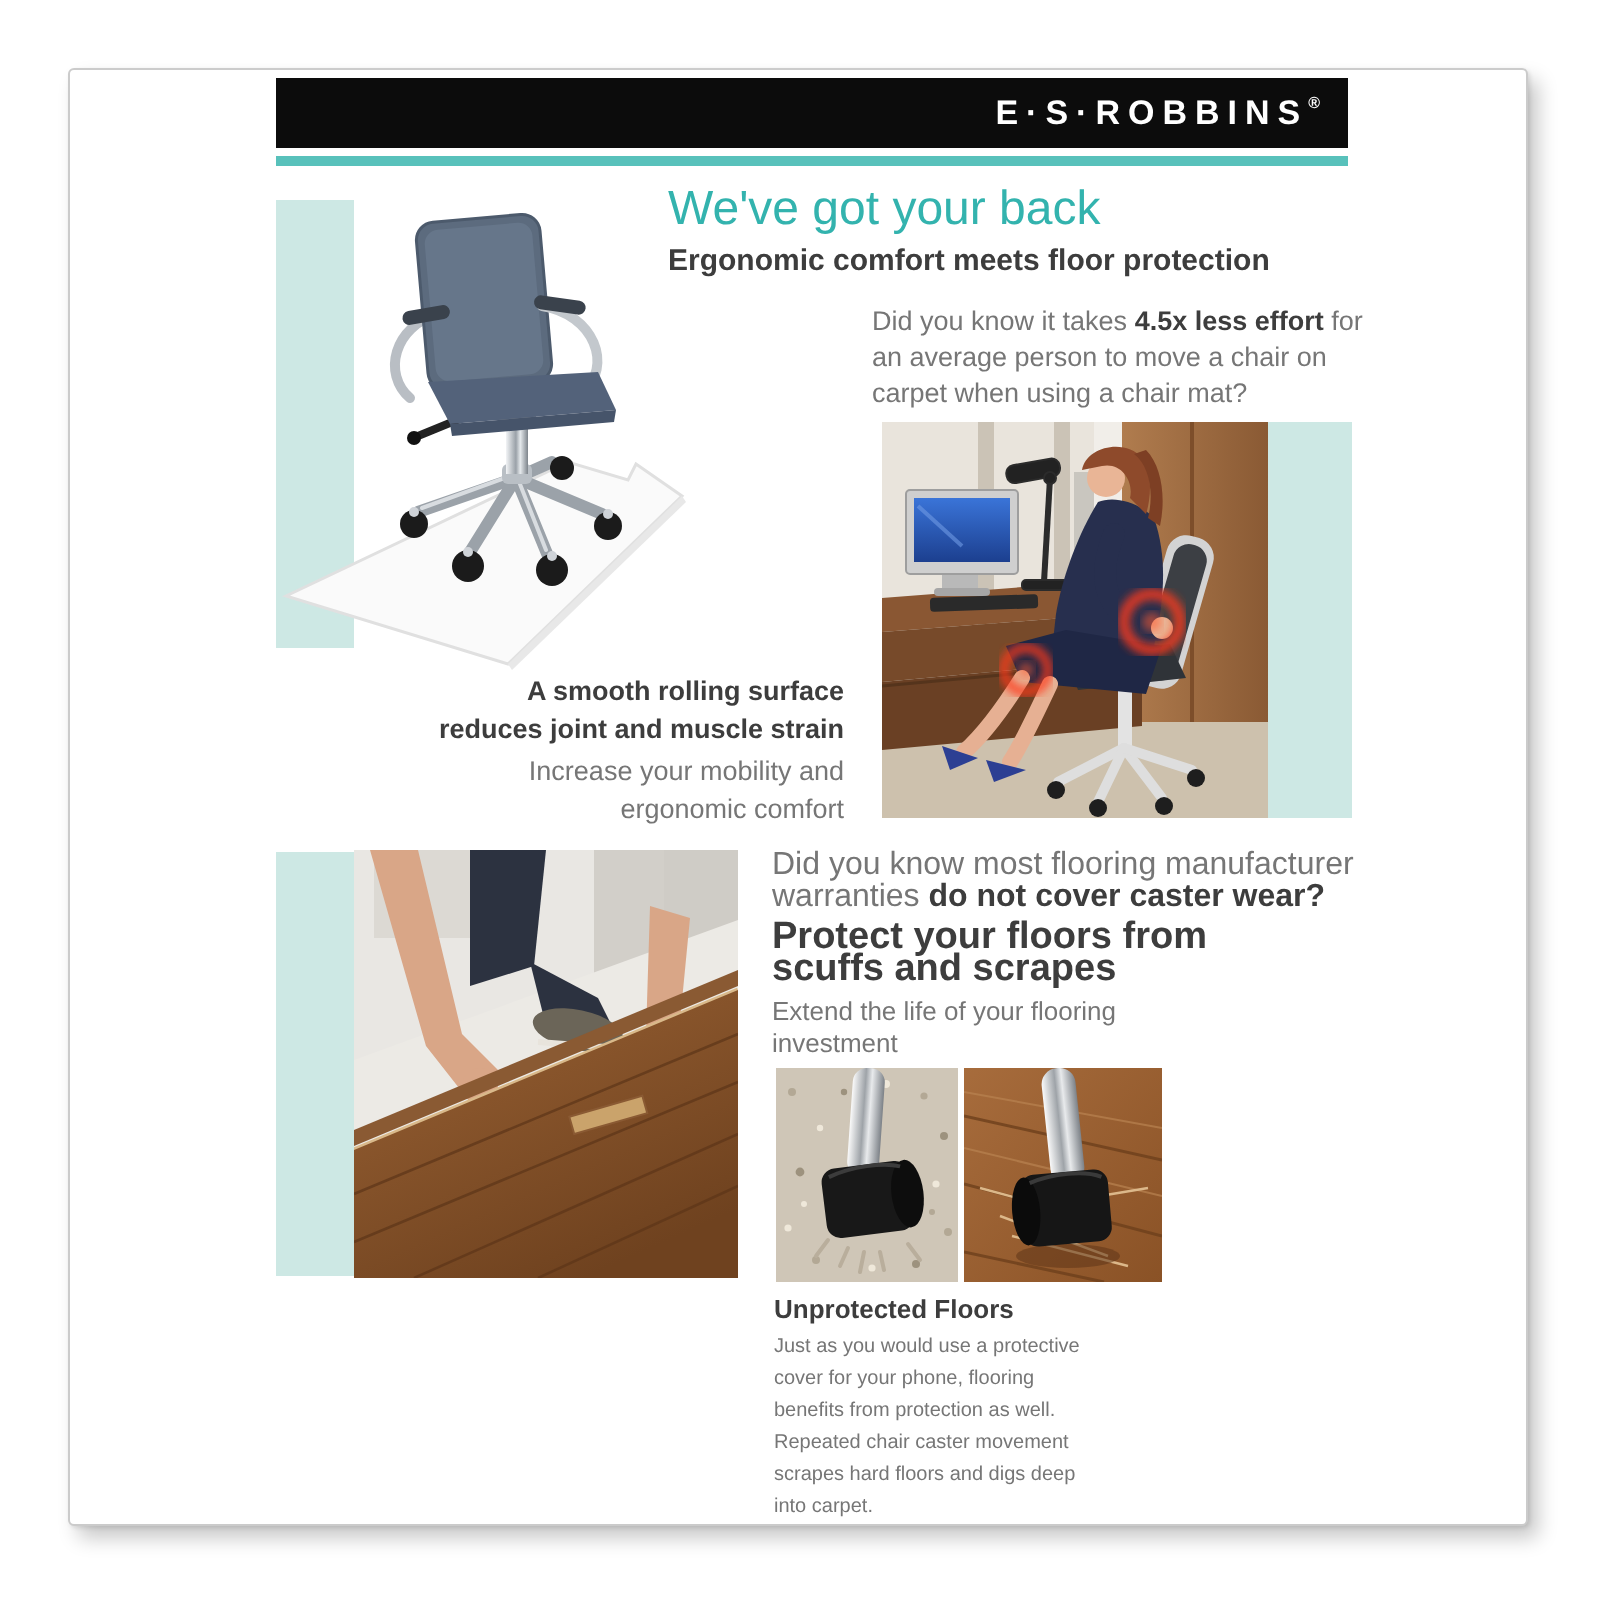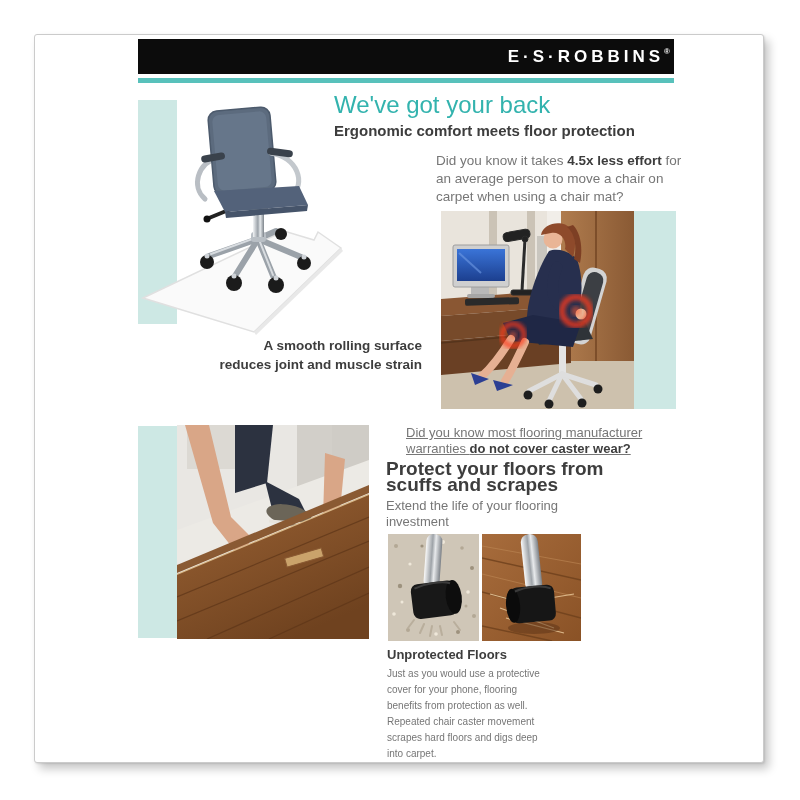--- a/index.html
+++ b/index.html
@@ -8,34 +8,34 @@
   }
   *{margin:0;padding:0;box-sizing:border-box;}
   html,body{width:800px;height:800px;background:#ffffff;overflow:hidden;
     font-family:"Liberation Sans", sans-serif;}
   .abs{position:absolute;}
   .page{position:relative;width:800px;height:800px;background:#fff;}
   .card{position:absolute;left:34px;top:34px;width:730px;height:729px;background:#fff;
     border:1px solid var(--card-border);border-radius:3px;
     box-shadow:5px 6px 10px rgba(0,0,0,.22), 1px 1px 2px rgba(0,0,0,.10);}
   .header-bar{left:103px;top:4px;width:536px;height:35px;background:var(--black);
-    display:flex;align-items:center;justify-content:flex-end;padding-right:4px;}
+    display:flex;align-items:center;justify-content:flex-end;padding-right:14px;}
   .logo{color:#fff;font-size:17px;font-weight:700;letter-spacing:4px;white-space:nowrap;}
   .logo .reg{font-size:8px;vertical-align:8px;letter-spacing:0;}
   .teal-rule{left:103px;top:43px;width:536px;height:5px;background:var(--teal-bar);}
   .mint{background:var(--mint);}
   .mint-1{left:103px;top:65px;width:39px;height:224px;}
   .mint-2{left:599px;top:176px;width:42px;height:198px;}
   .mint-3{left:103px;top:391px;width:39px;height:212px;}
   .title{left:299px;top:55px;font-size:24px;line-height:30px;font-weight:500;color:var(--teal);white-space:nowrap;}
   .subtitle{left:299px;top:86px;font-size:15px;line-height:19px;font-weight:700;color:var(--dark);white-space:nowrap;}
   .fact{color:var(--gray);font-size:13.5px;line-height:18px;}
   .b{font-weight:700;color:var(--dark);text-align:right;}
   .fact-1{left:401px;top:117px;width:250px;}
-  .fact-2{left:371px;top:390px;width:300px;font-size:13px;line-height:16px;text-decoration:underline;}
+  .fact-2{left:351px;top:390px;width:300px;font-size:16px;line-height:16px;}
   .benefit{left:137px;top:301px;width:250px;text-align:right;font-weight:700;color:var(--dark);
     font-size:13.5px;line-height:19px;}
   .benefit-sub{left:137px;top:341px;width:250px;text-align:right;color:var(--gray);
     font-size:13.5px;line-height:19px;}
   .protect{left:351px;top:426px;font-weight:700;color:var(--dark);font-size:19px;line-height:16px;}
   .extend{left:351px;top:463px;color:var(--gray);font-size:13px;line-height:16px;}
   .caption-title{left:352px;top:612px;font-weight:700;color:var(--dark);font-size:13px;}
   .caption-body{left:352px;top:631px;color:var(--gray);font-size:10px;line-height:16px;}
   .chair-photo{left:104px;top:64px;width:245px;height:240px;}
   .woman-photo{left:406px;top:176px;width:193px;height:198px;}
@@ -213,20 +213,24 @@
         <circle cx="72" cy="124" r="11" fill="none" stroke="#ff3a1e" stroke-width="5" opacity=".8" filter="url(#f-glow2)"></circle>
         <circle cx="72" cy="124" r="4" fill="#ff5a30" opacity=".55" filter="url(#f-glow2)"></circle>
       </g>
     </svg>
     <div class="abs mint mint-2"></div>
 
     <div class="abs benefit">
         <div><span>A smooth rolling surface</span></div>
         <div><span>reduces joint and muscle strain</span></div>
       </div>
+    <div class="abs benefit-sub">
+        <div><span>Increase your mobility and</span></div>
+        <div><span>ergonomic comfort</span></div>
+      </div>
 
     <div class="abs mint mint-3"></div>
 
     <svg class="abs floor-photo" viewBox="0 0 192 214">
       <defs>
         <linearGradient id="g-floor3" x1="0" y1="0" x2=".6" y2="1">
           <stop offset="0" stop-color="#9a6234"></stop>
             <stop offset="1" stop-color="#6f421f"></stop>
         </linearGradient>
       </defs>

